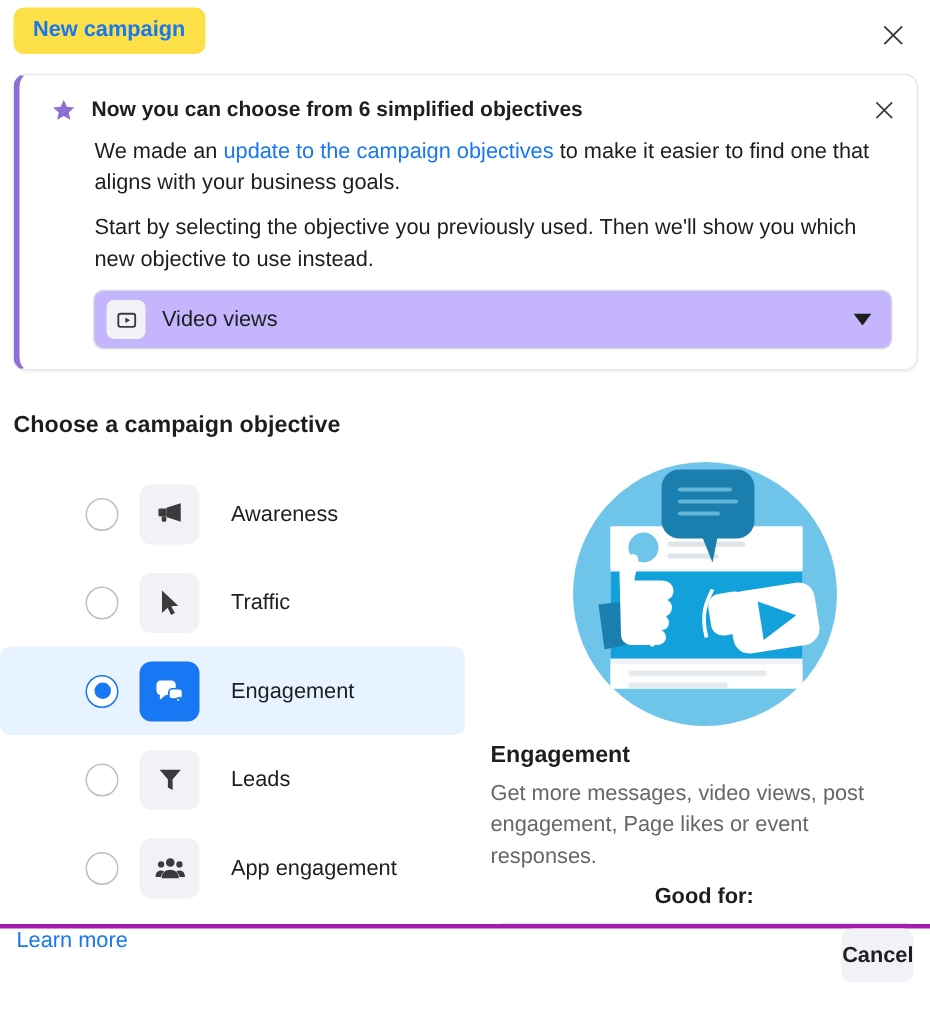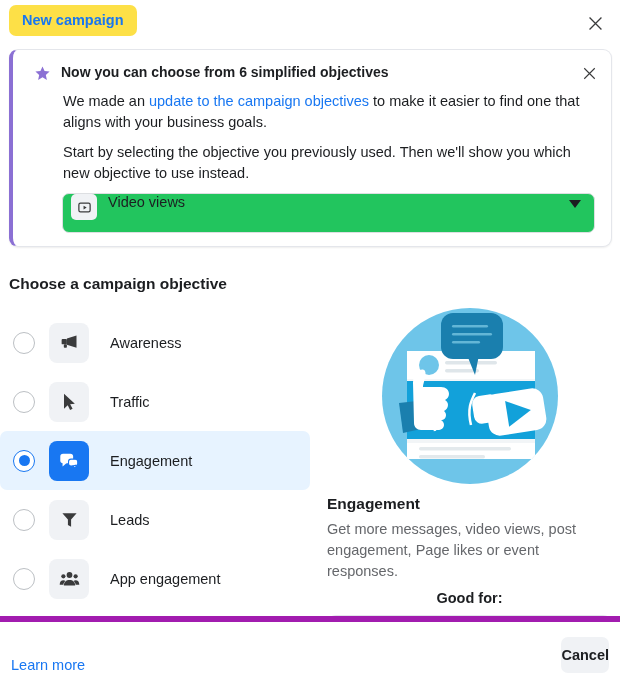--- a/index.html
+++ b/index.html
@@ -51,22 +51,22 @@
     font-size: 14.5px; line-height: 21px; color: #1c1e21;
   }
   .banner-p1 { top: 41px; }
   .banner-p2 { top: 92px; }
   .banner-link { color: #1877f2; text-decoration: none; cursor: pointer; }
 
   .select {
     position: absolute; left: 49px; top: 143px;
     width: 533px; height: 40px;
     border: 1px solid #dddfe2; border-radius: 7px;
-    background: #22c55e; cursor: pointer;
-    display: flex; align-items: flex-start;
+    background: #c4b5fd; cursor: pointer;
+    display: flex; align-items: center;
   }
   .select-icon {
     width: 26px; height: 26px; margin-left: 8px;
     background: #f0f2f5; border-radius: 5px;
     display: flex; align-items: center; justify-content: center; flex: none;
   }
   .select-label { margin-left: 11px; font-size: 14.5px; color: #1c1e21; }
   .select-caret { margin-left: auto; margin-right: 13px; }
 
   
@@ -74,20 +74,21 @@
     position: absolute; left: 9px; top: 275px;
     font-size: 15.5px; font-weight: bold; color: #1c1e21;
   }
 
   
   .objectives { position: absolute; left: 0; top: 313px; width: 310px; height: 307px; overflow: hidden; }
   .obj-row {
     position: relative; height: 59px; width: 310px;
     display: flex; align-items: center; cursor: pointer;
     border-radius: 7px;
+    padding-left: 44px;
   }
   .obj-row.selected { background: #e7f3ff; }
   .radio {
     flex: none; margin-left: 13px;
     width: 22px; height: 22px; border-radius: 50%;
     border: 1px solid #bcc0c4; background: #fff;
     display: flex; align-items: center; justify-content: center;
   }
   .obj-row.selected .radio { border: 1px solid #1877f2; }
   .radio-dot { width: 11px; height: 11px; border-radius: 50%; background: #1877f2; display: none; }
@@ -108,22 +109,22 @@
   .detail-desc { margin-top: 6px; font-size: 14.5px; line-height: 21px; color: #65676b; }
   .detail-goodfor { margin-top: 8px; font-size: 14.5px; font-weight: bold; color: #1c1e21; text-align: center; }
   .detail-card {
     margin-top: 9px; height: 60px;
     border: 1px solid #e4e6eb; border-radius: 9px; background: #fff;
   }
 
   
   .footer {
     position: absolute; left: 0; bottom: 0; width: 620px; height: 57px;
-    background: #fff; border-top: 6px solid #a21caf;
-    display: flex; align-items: flex-end;
+    background: #fff; border-top: 3px solid #a21caf;
+    display: flex; align-items: flex-start;
   }
   .learn-more {
     margin-left: 11px; font-size: 14.5px; color: #1877f2;
     text-decoration: none; cursor: pointer;
   }
   .footer-btns { margin-left: auto; margin-right: 11px; display: flex; gap: 9px; }
   .btn {
     font-family: "Liberation Sans", sans-serif;
     font-size: 14.5px; font-weight: bold;
     border: none; border-radius: 7px; cursor: pointer;

